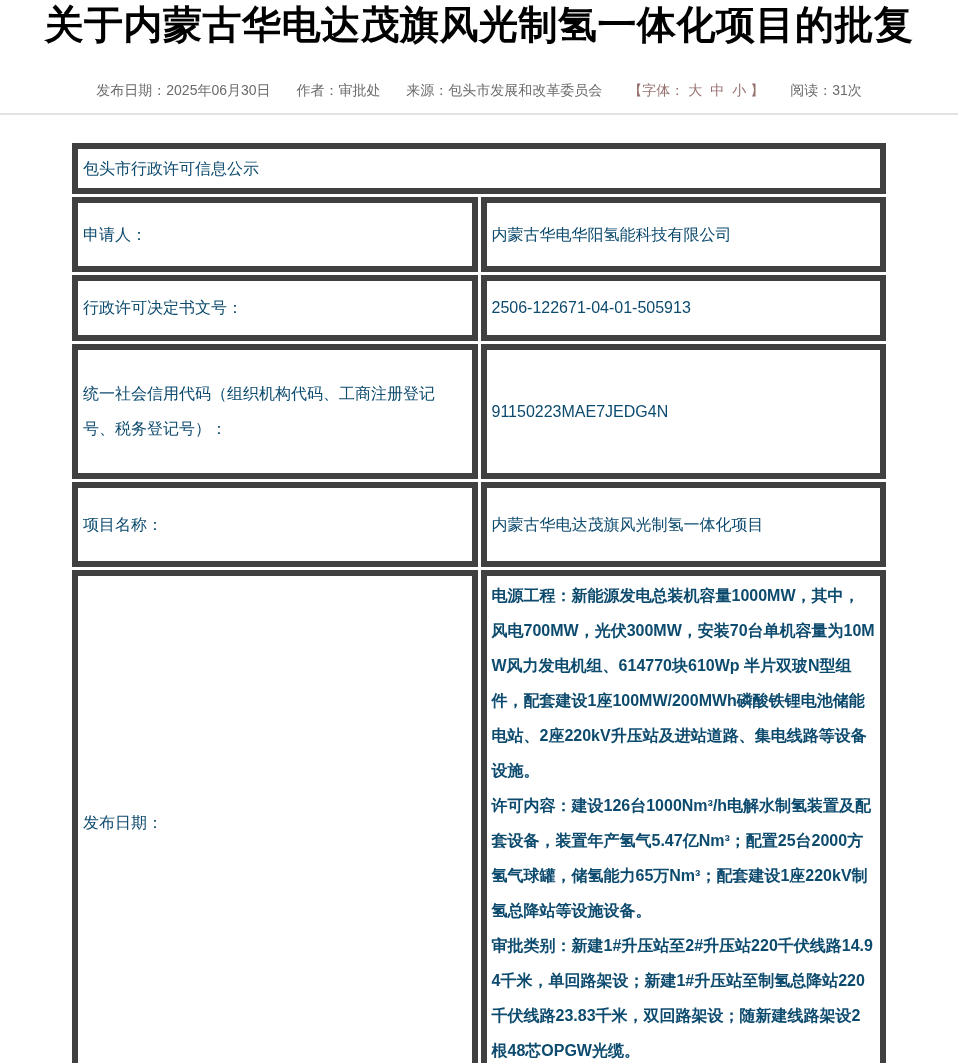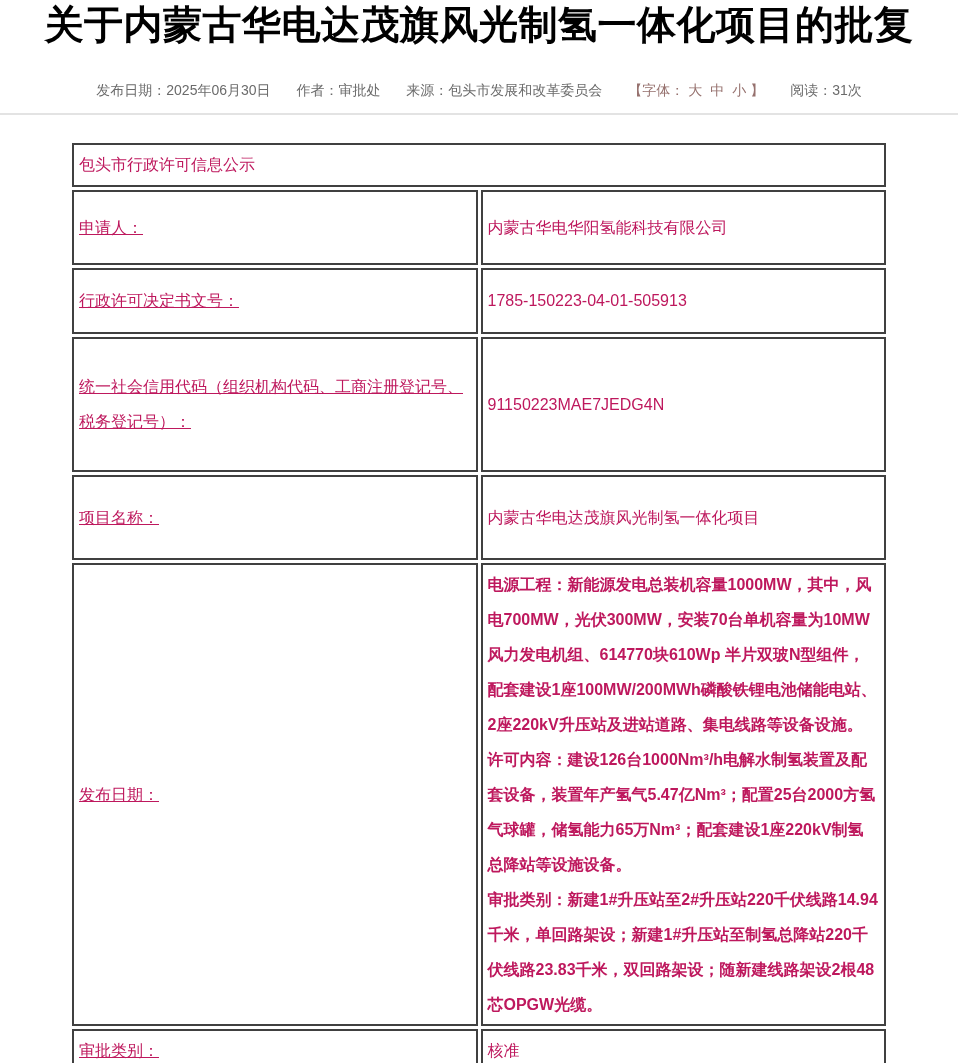--- a/index.html
+++ b/index.html
@@ -48,29 +48,29 @@
   }
 
   table.info-table {
     margin: 25px auto 0 auto;
     width: 820px;
     border-collapse: separate;
     border-spacing: 3px;
     table-layout: fixed;
   }
   table.info-table td {
-    border: 2px solid #404040;
+    border: 6px solid #404040;
     font-size: 16px;
     line-height: 35px;
-    color: #be185d;
+    color: #0c4a6e;
     padding: 2px 5px;
     vertical-align: middle;
     word-break: break-all;
   }
-  td.col-label { width: 272px; text-decoration: underline; }
+  td.col-label { width: 272px; }
   tr.row-header  td { height: 44px; }
   tr.row-h75     td { height: 75px; }
   tr.row-h66     td { height: 66px; }
   tr.row-h112    td { height: 135px; }
   tr.row-h85     td { height: 85px; }
   tr.row-h356    td { height: 356px; }
   tr.row-h47     td { height: 35px; }
   .para { margin: 0; font-weight: bold; }
 </style>
 </head>
@@ -96,21 +96,21 @@
       <td colspan="2">包头市行政许可信息公示</td>
     </tr>
 
     <tr class="row-h75">
       <td class="col-label">申请人：</td>
       <td class="col-value">内蒙古华电华阳氢能科技有限公司</td>
     </tr>
 
     <tr class="row-h66">
       <td class="col-label">行政许可决定书文号：</td>
-      <td class="col-value">1785-150223-04-01-505913</td>
+      <td class="col-value">2506-122671-04-01-505913</td>
     </tr>
 
     <tr class="row-h112">
       <td class="col-label">统一社会信用代码（组织机构代码、工商注册登记号、税务登记号）：</td>
       <td class="col-value">91150223MAE7JEDG4N</td>
     </tr>
 
     <tr class="row-h85">
       <td class="col-label">项目名称：</td>
       <td class="col-value">内蒙古华电达茂旗风光制氢一体化项目</td>

